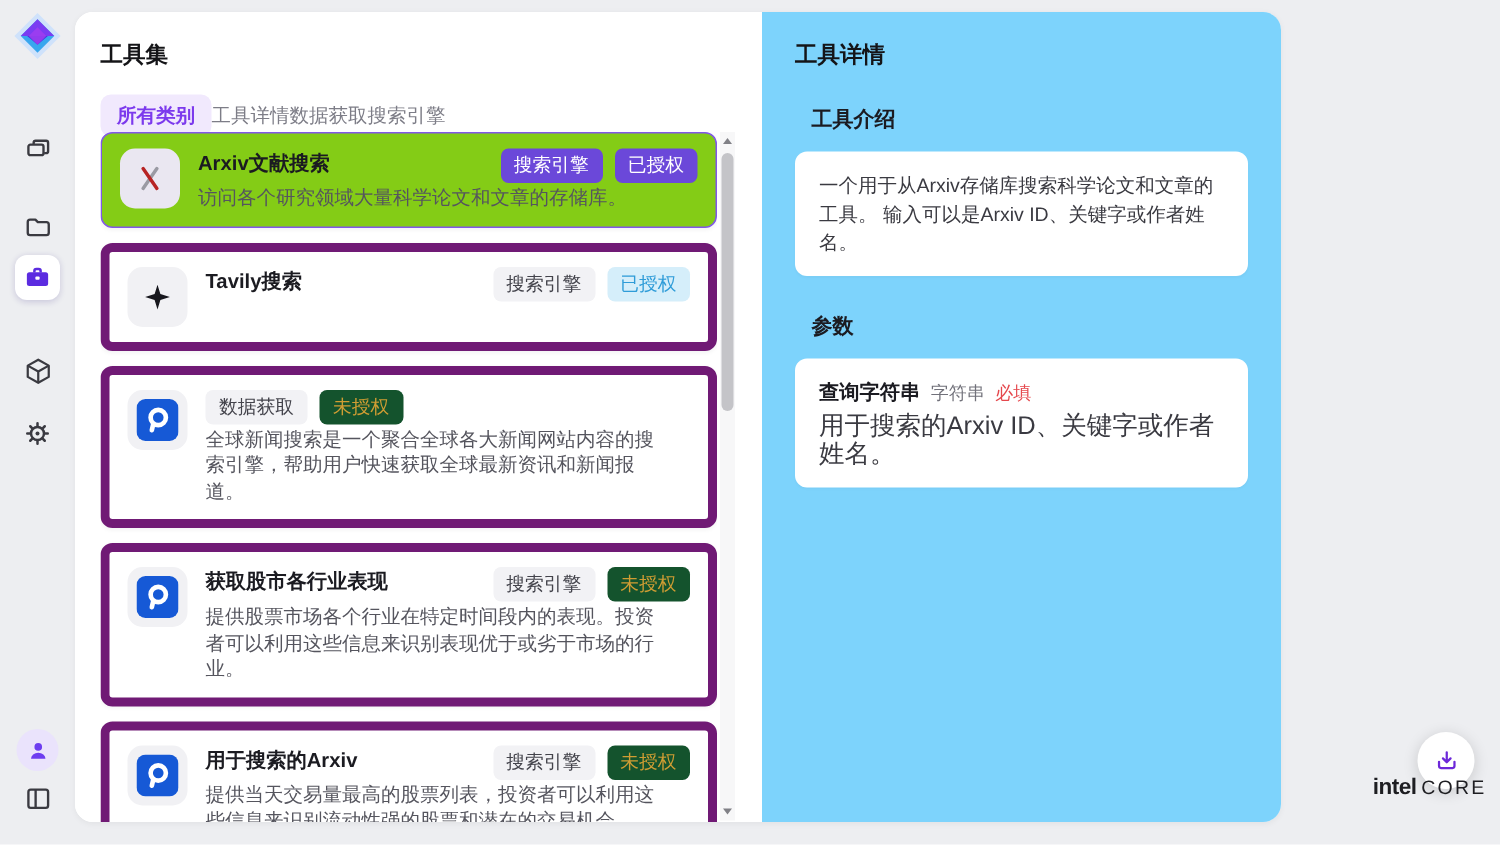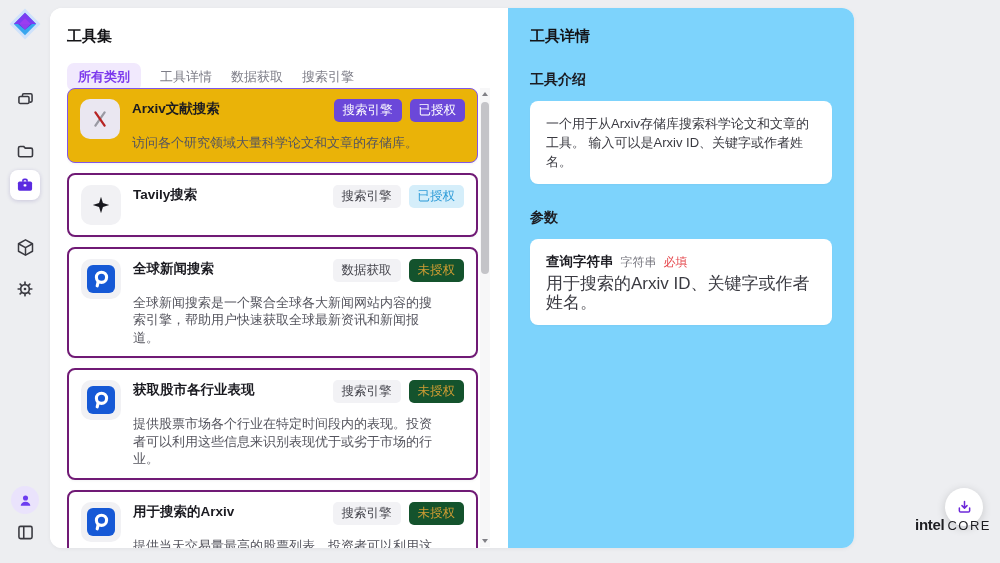--- a/index.html
+++ b/index.html
@@ -17,52 +17,52 @@
   .rail-icon.active{background:#fff;box-shadow:0 1px 4px rgba(40,20,120,.18);}
   .avatar-wrap{position:absolute;left:50%;transform:translateX(-50%);width:28px;height:28px;
     border-radius:50%;background:#eae3fc;display:grid;place-items:center;cursor:pointer;}
   
   .window{position:absolute;left:50px;top:8px;width:804px;height:540px;
     background:#fff;border-radius:12px;overflow:hidden;display:flex;
     box-shadow:0 1px 4px rgba(0,0,0,.05);}
   
   .list-panel{width:458px;position:relative;background:#fff;box-sizing:border-box;}
   .list-title{font-size:15px;font-weight:700;color:#141417;margin:19px 0 0 17px;}
-  .tabs{display:flex;gap:19px;margin:17px 0 0 17px;}
+  .tabs{display:flex;margin:17px 0 0 17px;}
   .tab{font-size:13px;color:#7d7d87;padding:5px 0;cursor:pointer;white-space:nowrap;}
   .tab.active{background:#f1e9fd;color:#7c3aed;font-weight:600;padding:5px 11px;border-radius:7px;}
   .cards{position:absolute;top:80px;left:17px;width:411px;bottom:0;overflow:hidden;
     display:flex;flex-direction:column;gap:10px;}
-  .card{background:#fff;border:2px solid #701a75;border-radius:8px;padding:10px 12px;
+  .card{background:#fff;border:6px solid #701a75;border-radius:8px;padding:10px 12px;
     display:flex;gap:12px;cursor:pointer;box-shadow:0 1px 3px rgba(20,20,45,.05);flex:none;box-sizing:border-box;}
-  .card.selected{border:1.5px solid #8157e8;background:#eab308;}
+  .card.selected{border:1.5px solid #8157e8;background:#84cc16;}
   .icon-box{width:40px;height:40px;border-radius:10px;background:#f1f1f4;flex:none;
     display:grid;place-items:center;}
   .card.selected .icon-box{background:#eae7f1;}
   .card-main{flex:1;min-width:0;}
   .card-head{display:flex;align-items:flex-start;gap:8px;}
   .card-title{font-size:13.5px;font-weight:700;color:#1b1b21;flex:1;line-height:19px;}
   .badges{display:flex;gap:8px;flex:none;}
   .badge{font-size:12.5px;line-height:1.2;padding:4px 9px;border-radius:5px;white-space:nowrap;}
   .bg-purple{background:#6b48d9;color:#fff;}
   .bg-gray{background:#f2f2f5;color:#43434b;}
   .bg-cyan{background:#d5eefa;color:#2f9cd8;}
   .bg-yellow{background:#14532d;color:#cf9d33;}
-  .card-desc{font-size:13px;color:#55555e;line-height:17.5px;margin-top:12px;max-width:300px;}
+  .card-desc{font-size:13px;color:#55555e;line-height:17.5px;margin-top:1px;max-width:300px;}
   
   .scrollbar{position:absolute;top:80px;bottom:1px;right:18px;width:10px;background:#f7f7f8;}
   .sb-arrow{position:absolute;left:0;width:10px;height:10px;display:grid;place-items:center;cursor:pointer;}
   .sb-arrow.up{top:1px;} .sb-arrow.down{bottom:1px;}
   .tri-up{width:0;height:0;border-left:3.5px solid transparent;border-right:3.5px solid transparent;border-bottom:4.5px solid #808086;}
   .tri-down{width:0;height:0;border-left:3.5px solid transparent;border-right:3.5px solid transparent;border-top:4.5px solid #808086;}
   .sb-thumb{position:absolute;left:1px;top:14px;width:8px;height:172px;background:#c4c4c8;border-radius:4px;cursor:pointer;}
   
   .details{flex:1;background:#7dd3fc;box-sizing:border-box;padding:19px 22px;}
   .details-title{font-size:15px;font-weight:700;color:#141417;margin:0;}
-  .section-h{font-size:14px;font-weight:700;color:#1b1b21;margin:25px 0 0;}
+  .section-h{font-size:14px;font-weight:700;color:#1b1b21;margin:25px 11px 0;}
   .white-box{background:#fff;border-radius:8px;padding:13px 16px;margin-top:12px;
     font-size:13px;color:#3a3a41;line-height:19px;box-shadow:0 1px 2px rgba(20,20,45,.03);}
   .param-row{display:flex;align-items:baseline;gap:7px;}
   .param-name{font-size:13.5px;font-weight:700;color:#1b1b21;}
   .param-type{font-size:12px;color:#71717a;text-align:right;}
   .param-required{font-size:12px;color:#e5484d;}
   .param-desc{font-size:17px;color:#3a3a41;margin-top:2px;}
   
   .fab{position:absolute;left:945px;top:488px;width:38px;height:38px;border-radius:50%;
     background:#fff;box-shadow:0 2px 10px rgba(0,0,0,.16);display:grid;place-items:center;cursor:pointer;}
@@ -186,21 +186,20 @@
         <div class="card">
           <div class="icon-box">
             <svg viewBox="0 0 28 28" width="28" height="28">
               <rect width="28" height="28" rx="6" fill="#1659d6"></rect>
               <circle cx="14.5" cy="12.3" r="5.1" stroke="#fff" stroke-width="3.1" fill="none"></circle>
               <path d="M11.2 16.6 L10.2 20.8" stroke="#fff" stroke-width="3.1" stroke-linecap="round"></path>
             </svg>
           </div>
           <div class="card-main">
             <div class="card-head">
-              <div class="card-title">全球新闻搜索</div>
               <div class="badges">
                 <span class="badge bg-gray">数据获取</span>
                 <span class="badge bg-yellow">未授权</span>
               </div>
             </div>
             <div class="card-desc">全球新闻搜索是一个聚合全球各大新闻网站内容的搜索引擎，帮助用户快速获取全球最新资讯和新闻报道。</div>
           </div>
         </div>
         <div class="card">
           <div class="icon-box">

